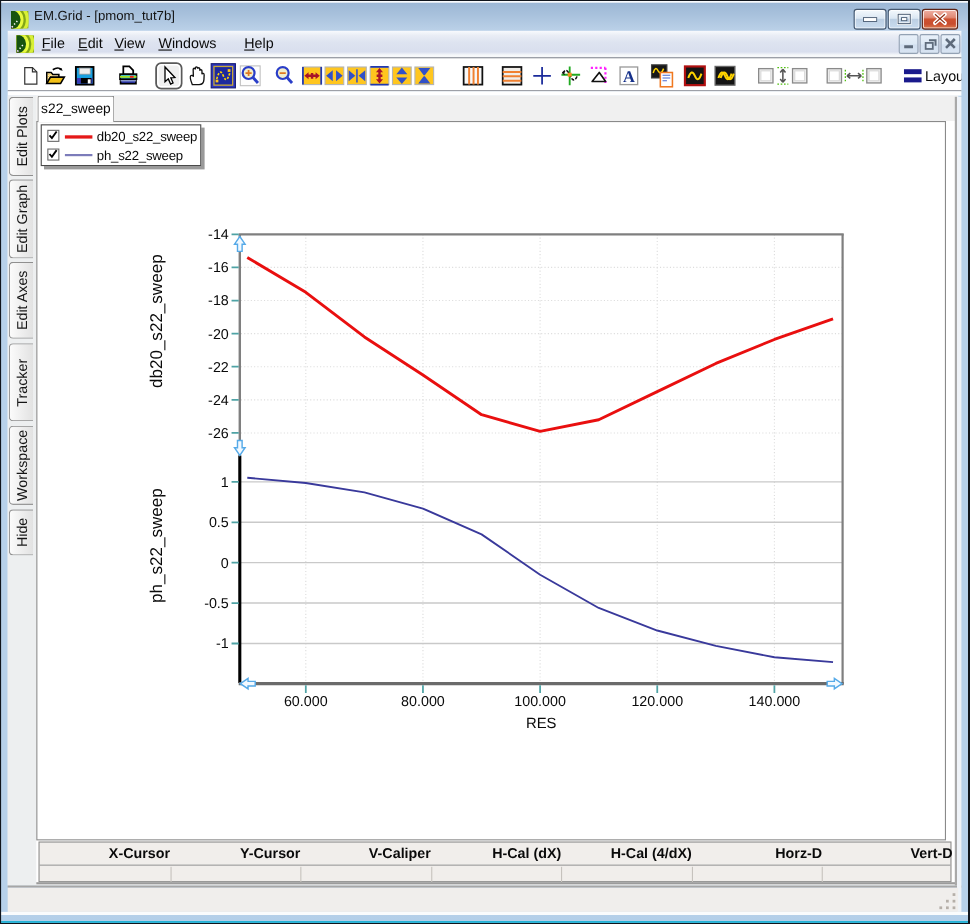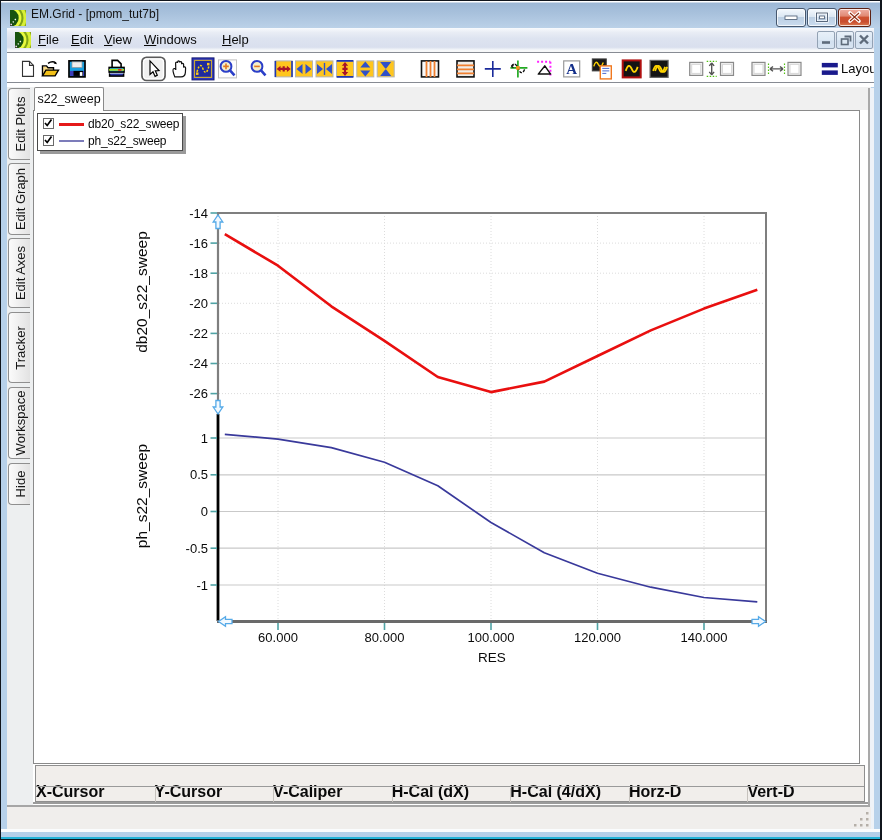--- a/index.html
+++ b/index.html
@@ -46,22 +46,22 @@
 #legend { left:37px; top:113px; width:146px; height:38px; background:#fff; border:1px solid #4a4a4a;
   box-shadow:3px 3px 0 #9a9a9a; z-index:5; }
 .legrow { position:absolute; left:0; width:100%; height:17px; }
 .legcheck { position:absolute; left:5px; top:3px; width:11px; height:11px; background:#fff;
   border:1px solid #6a6a6a; }
 .legcheck svg { position:absolute; left:-1px; top:-1px; }
 .legline { position:absolute; left:21px; width:25px; }
 .leglabel { position:absolute; left:50px; top:2px; font-size:12px; letter-spacing:-0.2px; color:#0a0a0a; }
 
 #dtable { left:35px; top:765px; width:830px; height:37px; border:1px solid #8f8f8f; background:#f1eeeb; }
-.th { position:absolute; top:16px; height:20px; font-size:16px; font-weight:bold; color:#0a0a0a;
-  text-align:left; line-height:20px; }
+.th { position:absolute; top:0; height:20px; font-size:13px; font-weight:bold; color:#0a0a0a;
+  text-align:right; line-height:20px; }
 #trow { position:absolute; left:0; top:20px; width:100%; height:15px; border-top:1px solid #9a9a9a; }
 .tsep { position:absolute; top:1px; height:15px; width:1px; background:#c6c2bd; }
 
 #docbottom { left:33px; top:802px; width:838px; height:2px; background:#9b9b9b; }
 #statusbar { left:7px; top:807px; width:864px; height:22px; background:#f0eeec; }
 #winbottom { left:1px; top:829px; width:880px; height:10px;
   background:linear-gradient(#fafcfd 0%, #fafcfd 25%, #b5d0e9 30%, #b3cfe9 80%, #24b2d6 85%, #24b2d6 100%); }
 </style>
 </head>
 <body>

